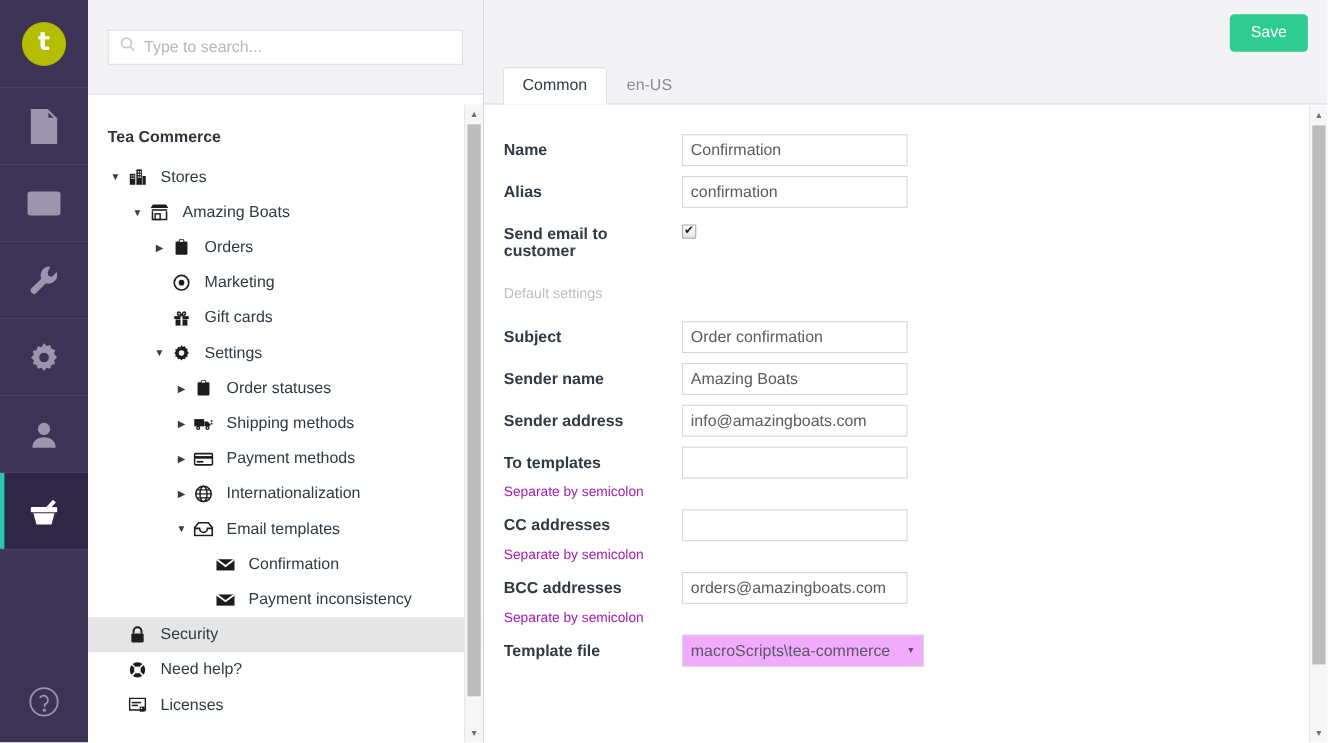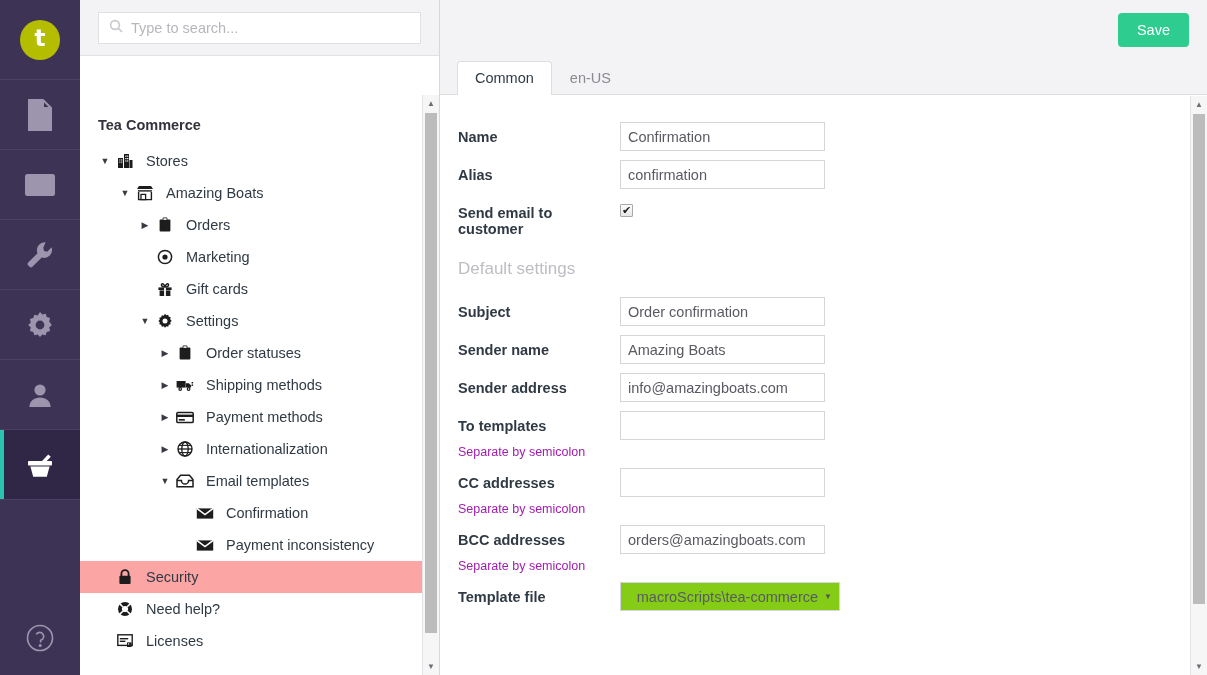--- a/index.html
+++ b/index.html
@@ -83,21 +83,21 @@
   
   .treecol {
     width: 360px;
     flex: 0 0 360px;
     height: 675px;
     position: relative;
     background: #ffffff;
     border-right: 1px solid #d8d7df;
   }
   .search-wrap {
-    height: 56px;
+    height: 86px;
     background: #f3f3f5;
     display: flex;
     align-items: center;
     padding: 16px 18px;
     border-bottom: 1px solid #e2e2e6;
   }
   .search-box {
     flex: 1;
     height: 32px;
     background: #ffffff;
@@ -135,21 +135,21 @@
   }
   .tnode {
     display: flex;
     align-items: center;
     height: 32px;
     font-size: 14.5px;
     color: #2f3a44;
     cursor: pointer;
     white-space: nowrap;
   }
-  .tnode.sel { background: #fca5a5; }
+  .tnode.sel { background: #e5e5e5; }
   .caret {
     width: 14px;
     flex: 0 0 14px;
     display: flex;
     align-items: center;
     justify-content: center;
     color: #3a3a44;
     font-size: 9px;
     line-height: 1;
   }
@@ -277,27 +277,27 @@
     font-family: "Liberation Sans", sans-serif;
     font-size: 14.5px;
     color: #5a5a63;
     padding: 0 7px;
     outline: none;
   }
   .fselect {
     width: 220px;
     height: 29px;
     border: 1px solid #d6d6da;
-    background: #84cc16;
+    background: #f0abfc;
     font-size: 14.5px;
     color: #5a5a63;
     padding: 0 7px;
     display: flex;
     align-items: center;
-    justify-content: flex-end;
+    justify-content: space-between;
     cursor: pointer;
   }
   .fselect .cv { font-size: 8px; color: #555; padding-left: 6px; }
   .fcheck {
     width: 13px; height: 13px;
     border: 1px solid #a9a9a9;
     background: linear-gradient(#fdfdfd, #e6e6e6);
     margin-top: 6px;
     display: flex;
     align-items: center;
@@ -307,21 +307,21 @@
   }
   .fcheck span { font-size: 11px; color: #1a1a1a; line-height: 1; }
   .fhint {
     font-size: 12.5px;
     color: #a21caf;
     padding-left: 18px;
     margin-top: -4px;
     margin-bottom: 9px;
   }
   .section-title {
-    font-size: 17px;
+    font-size: 13px;
     color: #bdbdc4;
     padding-left: 18px;
     margin: 22px 0 18px 0;
   }
 
   .mvscroll {
     position: absolute;
     top: 96px;
     right: 0;
     width: 17px;

